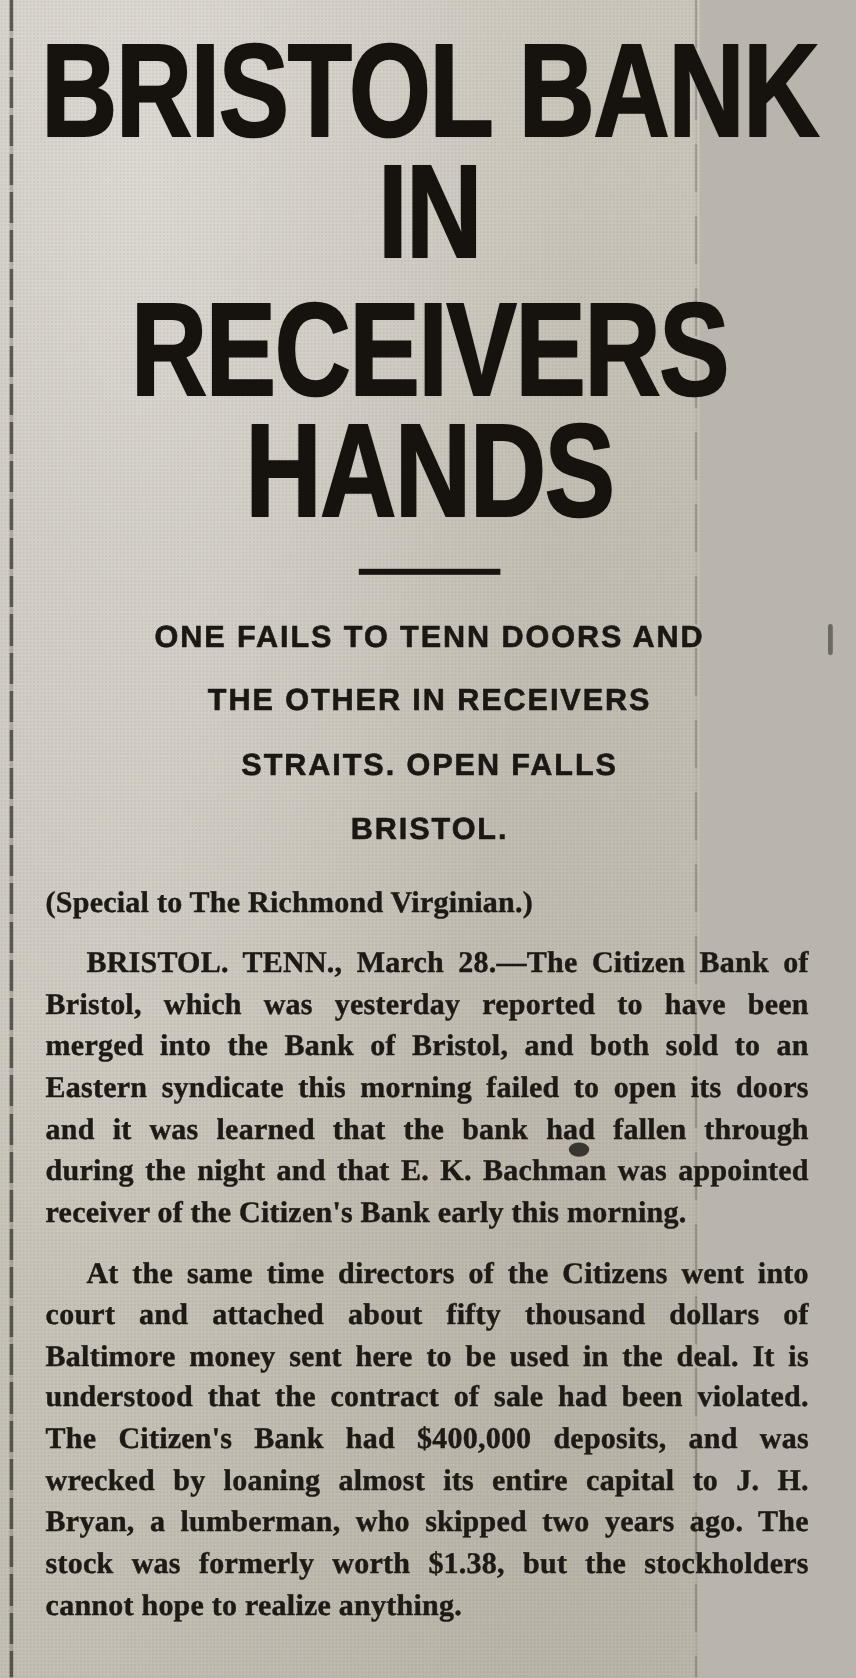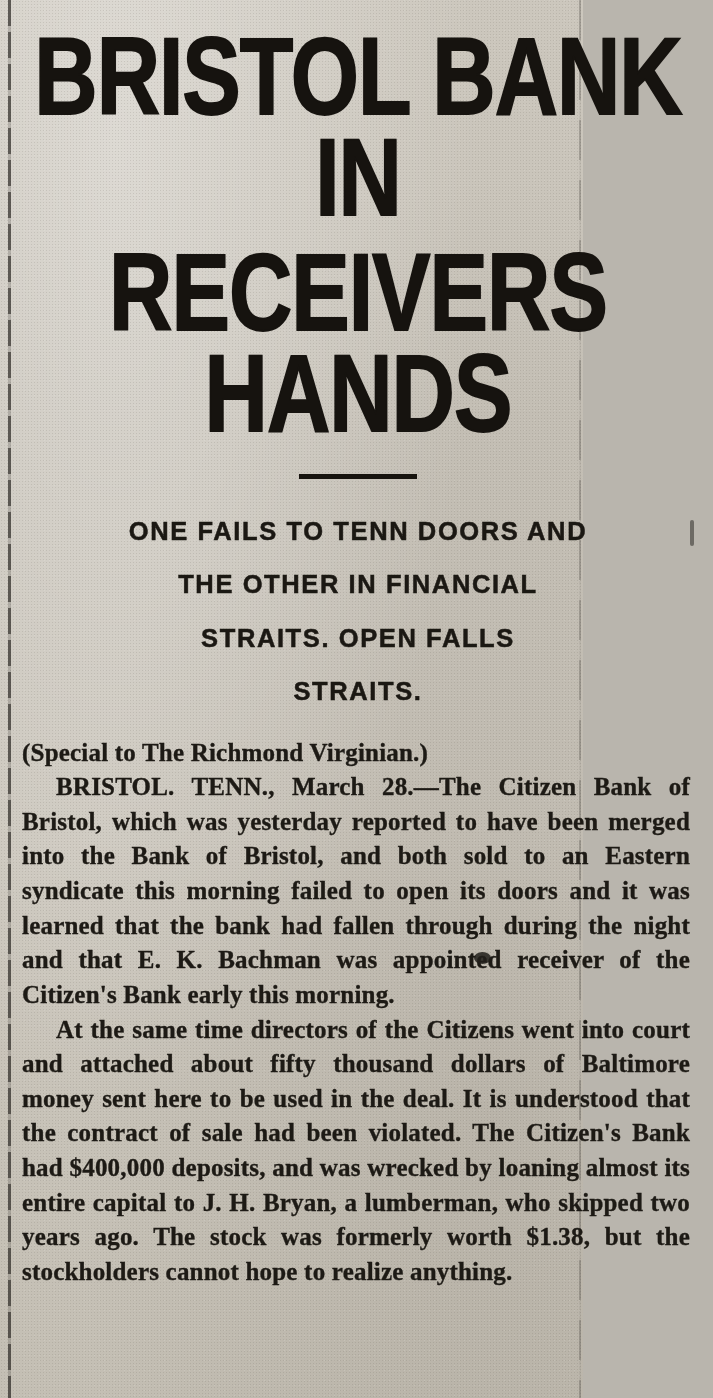--- a/index.html
+++ b/index.html
@@ -126,21 +126,21 @@
     font-family: "Liberation Serif", serif;
     font-weight: bold;
     font-size: 25px;
     line-height: 1.385;
     text-align: justify;
     text-justify: inter-word;
     letter-spacing: .2px;
     -webkit-text-stroke: .35px #1d1a15;
     padding-right: 4px;
   }
-  .body p { margin: 0; }
+  .body p { margin: 16px; }
   .body p.indent { text-indent: 34px; }
 
   
   .blot {
     position: absolute;
     background: #22201b;
     border-radius: 50%;
     opacity: .85;
   }
 </style>
@@ -156,23 +156,23 @@
 
     <div class="headline">
       <span class="l1">BRISTOL BANK IN</span>
       <span class="l2">RECEIVERS HANDS</span>
     </div>
 
     <div class="rule-short"></div>
 
     <div class="deck">
       <div>ONE FAILS TO TENN DOORS AND</div>
-      <div>THE OTHER IN FINANCIAL</div>
+      <div>THE OTHER IN RECEIVERS</div>
       <div>STRAITS.  OPEN FALLS</div>
-      <div>STRAITS.</div>
+      <div>BRISTOL.</div>
     </div>
 
     <div class="body">
       <p class="credit">(Special to The Richmond Virginian.)</p>
       <p class="indent">BRISTOL. TENN., March 28.—The Citizen Bank of Bristol, which was yesterday reported to have been merged into the Bank of Bristol, and both sold to an Eastern syndicate this morning failed to open its doors and it was learned that the bank had fallen through during the night and that E. K. Bachman was appointed receiver of the Citizen's Bank early this morning.</p>
       <p class="indent">At the same time directors of the Citizens went into court and attached about fifty thousand dollars of Baltimore money sent here to be used in the deal.  It is understood that the contract of sale had been violated. The Citizen's Bank had $400,000 deposits, and was wrecked by loaning almost its entire capital to J. H. Bryan, a lumberman, who skipped two years ago.  The stock was formerly worth $1.38, but the stockholders cannot hope to realize anything.</p>
     </div>
 
   </div>
 

